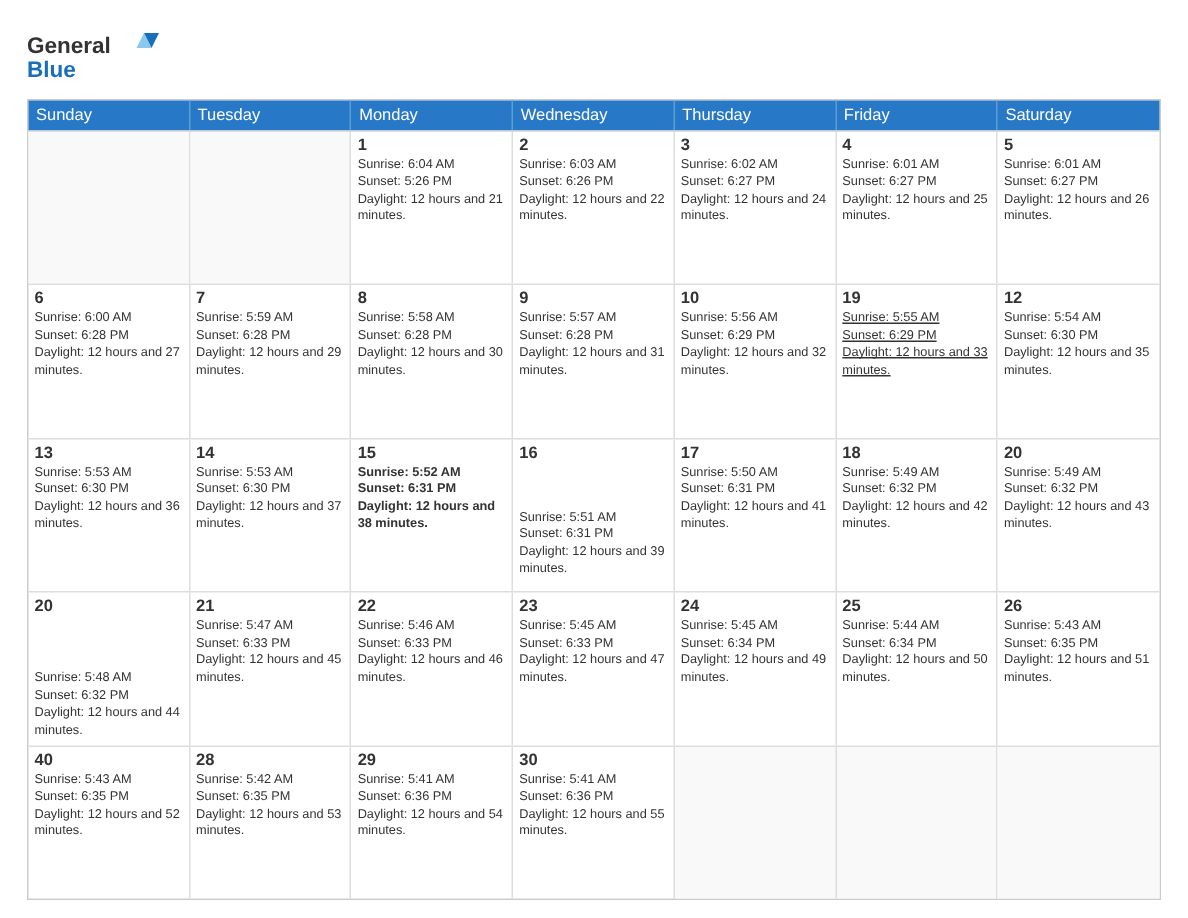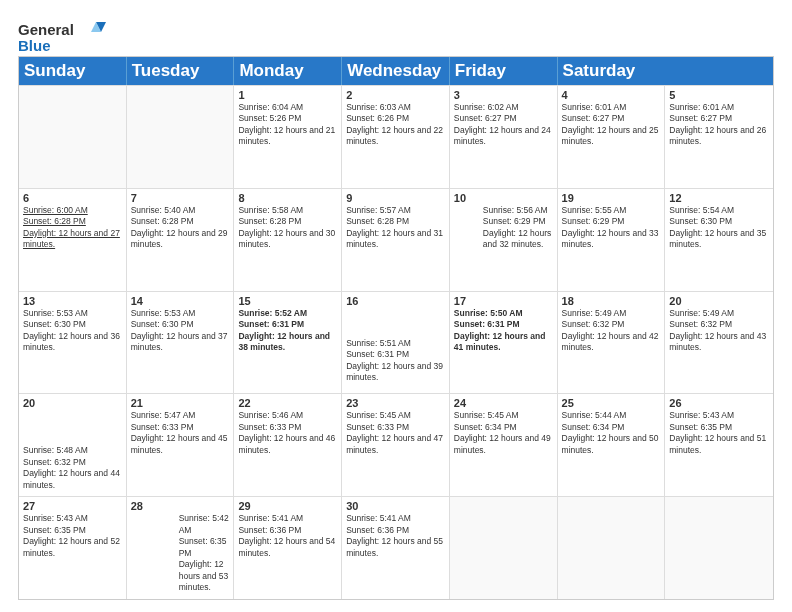--- a/index.html
+++ b/index.html
@@ -14,20 +14,21 @@
       width: 792px;
       height: 612px;
       padding: 18px 18px 12px 18px;
       display: flex;
       flex-direction: column;
     }
     .header {
       display: flex;
       justify-content: space-between;
       align-items: flex-start;
+      margin-bottom: 10px;
     }
     .logo {
       display: flex;
       align-items: center;
     }
     .title-block {
       text-align: right;
     }
     .title-block h1 {
       font-size: 28px;
@@ -46,22 +47,22 @@
       flex-direction: column;
       border: 1px solid #ccc;
     }
     .cal-header {
       display: grid;
       grid-template-columns: repeat(7, 1fr);
       background: #2878c8;
     }
     .cal-header-cell {
       color: #fff;
-      font-size: 17px;
-      font-weight: bold;
+      font-size: 11px;
+      font-weight: normal;
       padding: 4px 5px;
       border-right: 1px solid #5a9fd4;
       text-align: left;
     }
     .cal-header-cell:last-child { border-right: none; }
     .cal-body {
       flex: 1;
       display: flex;
       flex-direction: column;
     }
@@ -112,20 +113,21 @@
       <h2></h2>
     </div>
   </div>
 
   <div class="calendar">
     <div class="cal-header">
     <div class="cal-header-cell">Sunday</div>
         <div class="cal-header-cell">Tuesday</div>
         <div class="cal-header-cell">Monday</div>
         <div class="cal-header-cell">Wednesday</div>
+        <div class="cal-header-cell">Thursday</div>
         <div class="cal-header-cell">Friday</div>
         <div class="cal-header-cell">Saturday</div>
       </div>
     <div class="cal-body">
     <div class="cal-row">
           <div class="cal-cell empty"></div>
           <div class="cal-cell empty"></div>
           <div class="cal-cell">
             <span class="day-number">1</span>
             <div class="cell-info" style="white-space: pre-line;">Sunrise: 6:04 AM
@@ -153,51 +155,51 @@
           <div class="cal-cell">
             <span class="day-number">5</span>
             <div class="cell-info" style="white-space: pre-line;">Sunrise: 6:01 AM
 Sunset: 6:27 PM
 Daylight: 12 hours and 26 minutes.</div>
           </div>
         </div>
         <div class="cal-row">
           <div class="cal-cell">
             <span class="day-number">6</span>
-            <div class="cell-info" style="white-space: pre-line; text-decoration: underline;">Sunrise: 6:00 AM
+            <div class="cell-info" style="white-space: pre-line;">Sunrise: 6:00 AM
 Sunset: 6:28 PM
 Daylight: 12 hours and 27 minutes.</div>
           </div>
           <div class="cal-cell">
             <span class="day-number">7</span>
-            <div class="cell-info" style="white-space: pre-line;">Sunrise: 5:40 AM
+            <div class="cell-info" style="white-space: pre-line;">Sunrise: 5:59 AM
 Sunset: 6:28 PM
 Daylight: 12 hours and 29 minutes.</div>
           </div>
           <div class="cal-cell">
             <span class="day-number">8</span>
             <div class="cell-info" style="white-space: pre-line;">Sunrise: 5:58 AM
 Sunset: 6:28 PM
 Daylight: 12 hours and 30 minutes.</div>
           </div>
           <div class="cal-cell">
             <span class="day-number">9</span>
             <div class="cell-info" style="white-space: pre-line;">Sunrise: 5:57 AM
 Sunset: 6:28 PM
 Daylight: 12 hours and 31 minutes.</div>
           </div>
           <div class="cal-cell">
             <span class="day-number">10</span>
-            <div class="cell-info" style="white-space: pre-line; margin-left: 29px;">Sunrise: 5:56 AM
+            <div class="cell-info" style="white-space: pre-line;">Sunrise: 5:56 AM
 Sunset: 6:29 PM
 Daylight: 12 hours and 32 minutes.</div>
           </div>
           <div class="cal-cell">
             <span class="day-number">19</span>
-            <div class="cell-info" style="white-space: pre-line;">Sunrise: 5:55 AM
+            <div class="cell-info" style="white-space: pre-line; text-decoration: underline;">Sunrise: 5:55 AM
 Sunset: 6:29 PM
 Daylight: 12 hours and 33 minutes.</div>
           </div>
           <div class="cal-cell">
             <span class="day-number">12</span>
             <div class="cell-info" style="white-space: pre-line;">Sunrise: 5:54 AM
 Sunset: 6:30 PM
 Daylight: 12 hours and 35 minutes.</div>
           </div>
         </div>
@@ -221,21 +223,21 @@
 Daylight: 12 hours and 38 minutes.</div>
           </div>
           <div class="cal-cell">
             <span class="day-number">16</span>
             <div class="cell-info" style="white-space: pre-line; margin-top: 31px;">Sunrise: 5:51 AM
 Sunset: 6:31 PM
 Daylight: 12 hours and 39 minutes.</div>
           </div>
           <div class="cal-cell">
             <span class="day-number">17</span>
-            <div class="cell-info" style="white-space: pre-line; font-weight: bold;">Sunrise: 5:50 AM
+            <div class="cell-info" style="white-space: pre-line;">Sunrise: 5:50 AM
 Sunset: 6:31 PM
 Daylight: 12 hours and 41 minutes.</div>
           </div>
           <div class="cal-cell">
             <span class="day-number">18</span>
             <div class="cell-info" style="white-space: pre-line;">Sunrise: 5:49 AM
 Sunset: 6:32 PM
 Daylight: 12 hours and 42 minutes.</div>
           </div>
           <div class="cal-cell">
@@ -284,28 +286,28 @@
           </div>
           <div class="cal-cell">
             <span class="day-number">26</span>
             <div class="cell-info" style="white-space: pre-line;">Sunrise: 5:43 AM
 Sunset: 6:35 PM
 Daylight: 12 hours and 51 minutes.</div>
           </div>
         </div>
         <div class="cal-row">
           <div class="cal-cell">
-            <span class="day-number">27</span>
+            <span class="day-number">40</span>
             <div class="cell-info" style="white-space: pre-line;">Sunrise: 5:43 AM
 Sunset: 6:35 PM
 Daylight: 12 hours and 52 minutes.</div>
           </div>
           <div class="cal-cell">
             <span class="day-number">28</span>
-            <div class="cell-info" style="white-space: pre-line; margin-left: 48px;">Sunrise: 5:42 AM
+            <div class="cell-info" style="white-space: pre-line;">Sunrise: 5:42 AM
 Sunset: 6:35 PM
 Daylight: 12 hours and 53 minutes.</div>
           </div>
           <div class="cal-cell">
             <span class="day-number">29</span>
             <div class="cell-info" style="white-space: pre-line;">Sunrise: 5:41 AM
 Sunset: 6:36 PM
 Daylight: 12 hours and 54 minutes.</div>
           </div>
           <div class="cal-cell">

